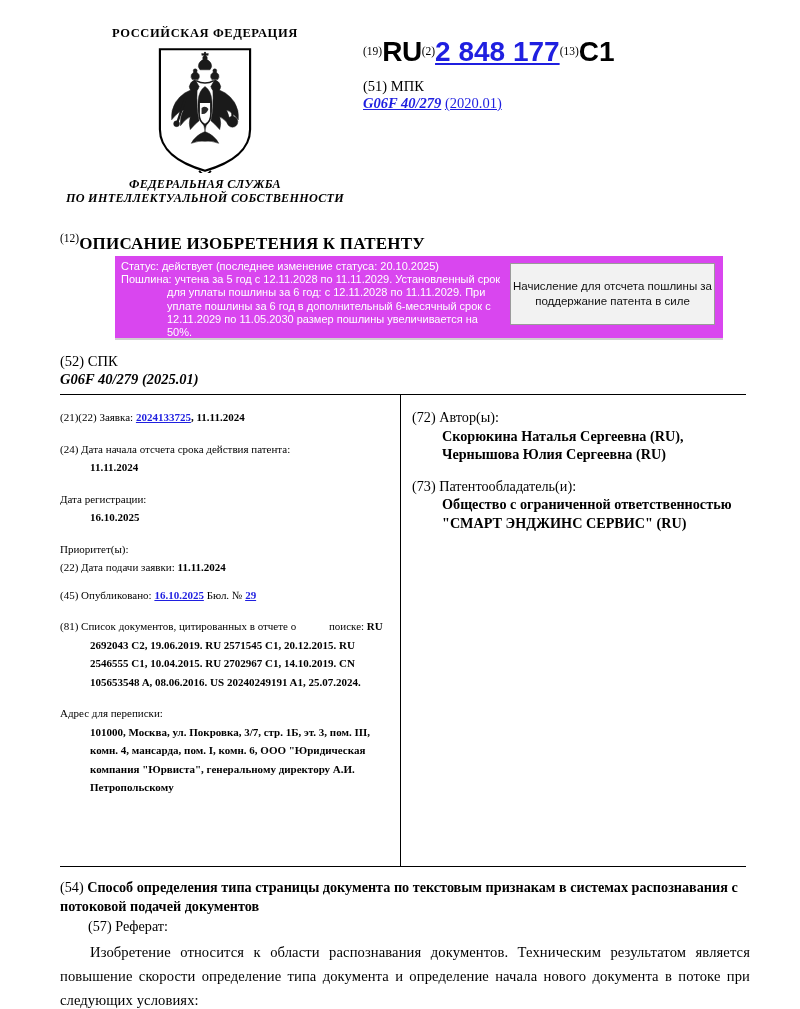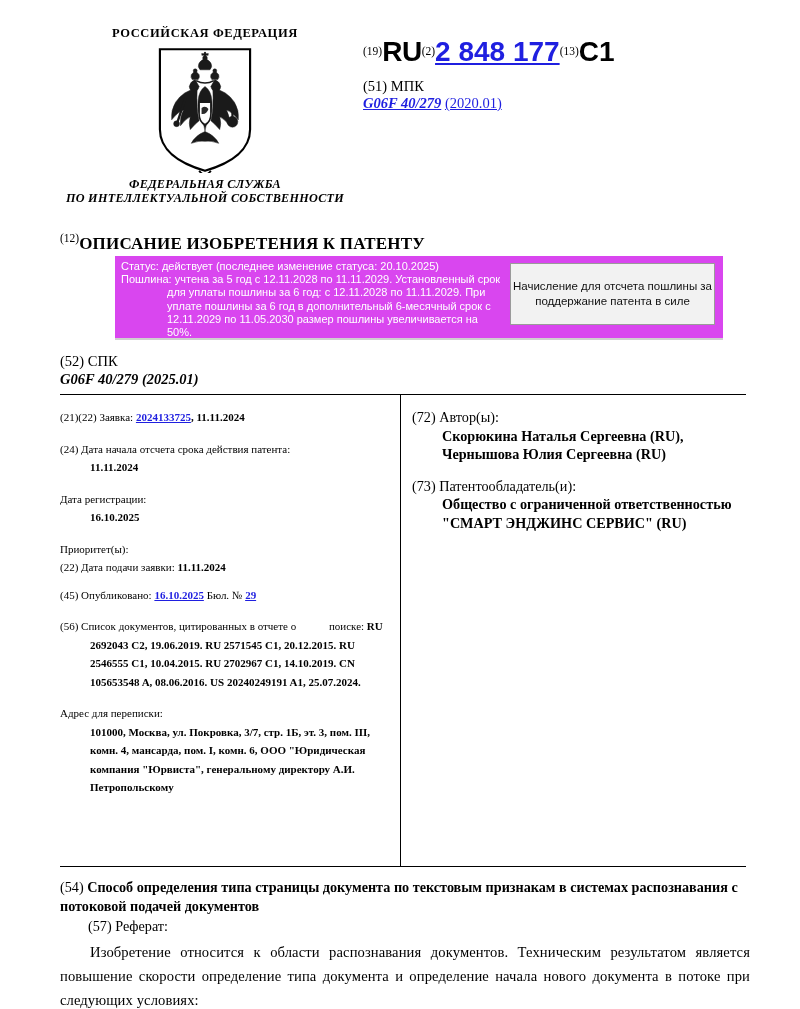--- a/index.html
+++ b/index.html
@@ -431,21 +431,21 @@
     <div class="field">
       <span>(45)</span>
       <span>Опубликовано:</span>
       <span class="link-b">16.10.2025</span>
       <span>Бюл. №</span>
       <span class="link-b">29</span>
     </div>
 
     <div class="field">
       <div class="hang">
-        <span>(56)</span>
+        <span>(81)</span>
         <span>Список документов, цитированных в отчете о</span>
         <span class="hang-inner"><span style="font-weight:normal">поиске:</span> <span>RU 2692043 C2, 19.06.2019. RU 2571545 C1, 20.12.2015. RU 2546555 C1, 10.04.2015. RU 2702967 C1, 14.10.2019. CN 105653548 A, 08.06.2016. US 20240249191 A1, 25.07.2024.</span></span>
       </div>
     </div>
 
     <div class="field">
       <div>Адрес для переписки:</div>
       <div class="indent">101000, Москва, ул. Покровка, 3/7, стр. 1Б, эт. 3, пом. III, комн. 4, мансарда, пом. I, комн. 6, ООО "Юридическая компания "Юрвиста", генеральному директору А.И. Петропольскому</div>
     </div>
   </div>

